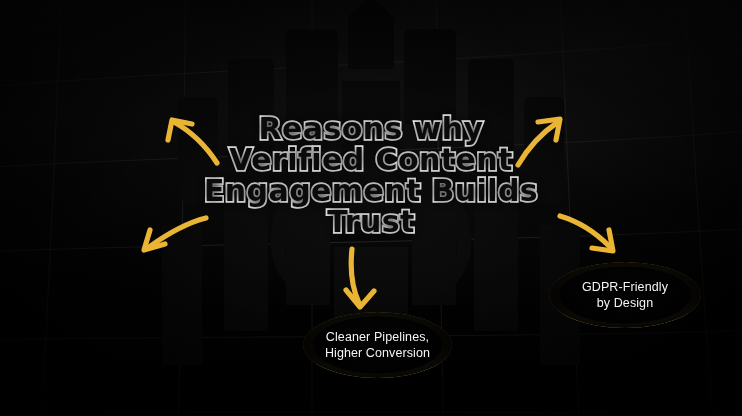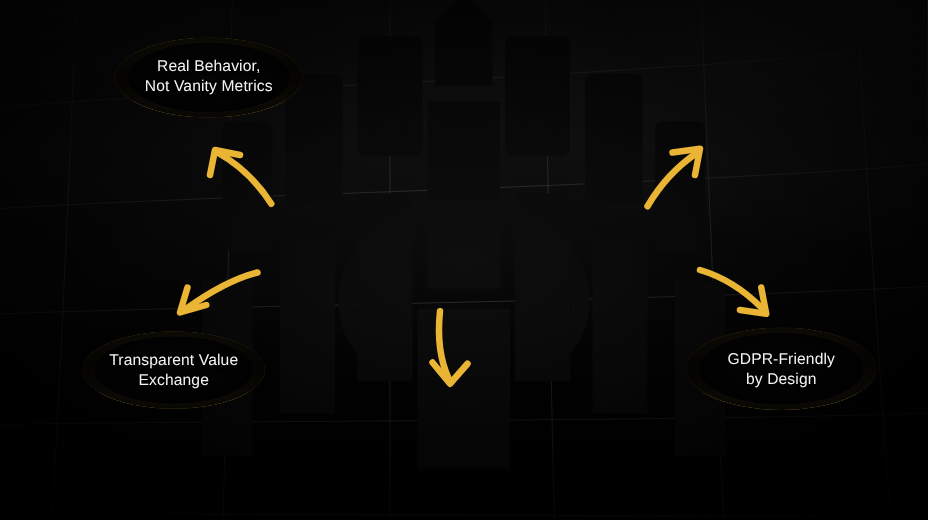--- a/index.html
+++ b/index.html
@@ -189,38 +189,35 @@
     <g>
       <path class="arw" d="M352 249 C 350 268, 352 288, 359 303"></path>
       <path class="arwh" d="M346 290 L360 307 L374 291"></path>
     </g>
     <g>
       <path class="arw" d="M560 216 C 577 221, 594 231, 609 246"></path>
       <path class="arwh" d="M592 248 L613 251 L609 230"></path>
     </g>
   </svg>
 
-
-  <div class="bubble" id="b1">
+  <div class="title">Reasons why
+Verified Content
+Engagement Builds
+Trust</div>
+
+
+
+
+  <div class="bubble" id="b4">
     <div class="ring"></div>
     <div class="bubble-inner">
-      <div class="bubble-label">Real Behavior,
-Not Vanity Metrics</div>
+      <div class="bubble-label">Cleaner Pipelines,
+Higher Conversion</div>
     </div>
   </div>
-
-
-  <div class="bubble" id="b3">
-    <div class="ring"></div>
-    <div class="bubble-inner">
-      <div class="bubble-label">Transparent Value
-Exchange</div>
-    </div>
-  </div>
-
 
   <div class="bubble" id="b5">
     <div class="ring"></div>
     <div class="bubble-inner">
       <div class="bubble-label">GDPR-Friendly
 by Design</div>
     </div>
   </div>
 
 </div>

